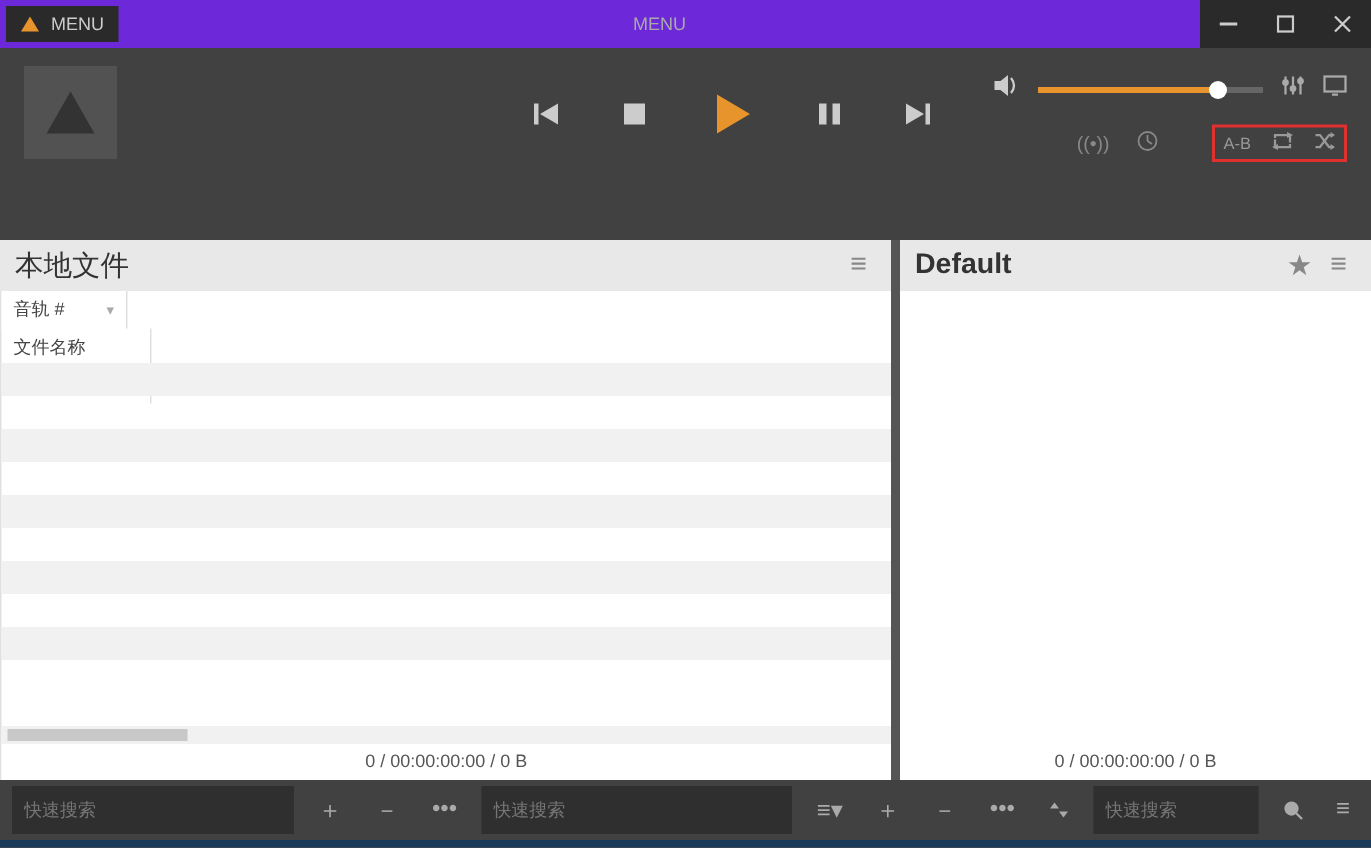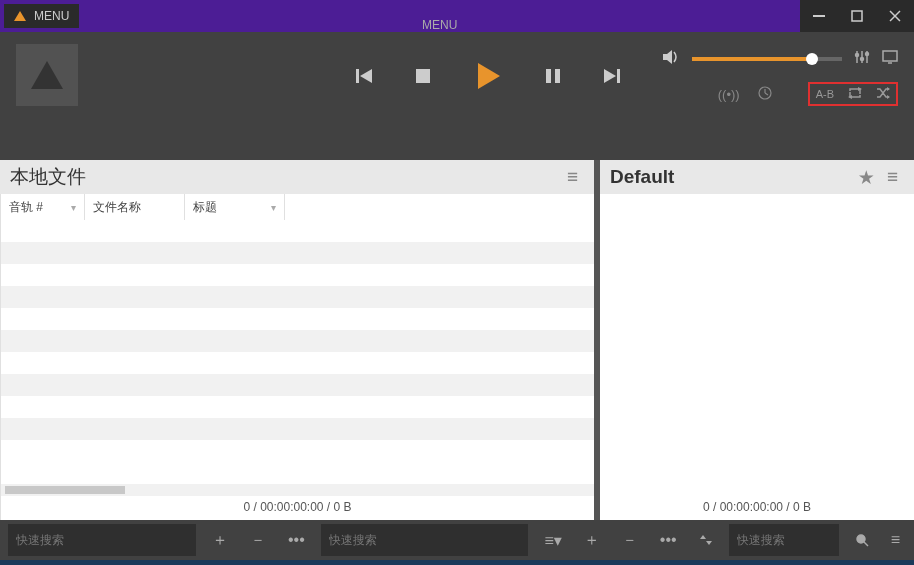--- a/index.html
+++ b/index.html
@@ -1,19 +1,19 @@
 <!DOCTYPE html>
 <html><head>
 <meta charset="utf-8">
 <style>
 * { box-sizing: border-box; margin: 0; padding: 0; font-family: "Microsoft YaHei", Arial, sans-serif; }
 body { width: 914px; height: 565px; background: #1a3a5a; overflow: hidden; }
 
 
-.titlebar { height: 32px; background: #4c1d95; display: flex; align-items: flex-end; color: #ccc; font-size: 12px; }
+.titlebar { height: 32px; background: #6d28d9; display: flex; align-items: center; color: #ccc; font-size: 12px; }
 .menu-btn { background: #2a2a2a; height: 24px; margin: 4px 0 4px 4px; display: flex; align-items: center; padding: 0 10px; cursor: pointer; }
 .menu-btn .tri { width: 0; height: 0; border-left: 6px solid transparent; border-right: 6px solid transparent; border-bottom: 10px solid #e8942c; margin-right: 8px; }
 .titlebar .title { flex: 1; text-align: center; color: #aaa; }
 .winbtns { display: flex; background: #2a2a2a; height: 32px; }
 .winbtn { width: 38px; height: 32px; display: flex; align-items: center; justify-content: center; color: #ccc; cursor: pointer; }
 .winbtn svg { width: 12px; height: 12px; }
 
 
 .player { height: 128px; background: #414141; display: flex; align-items: flex-start; padding: 8px 16px; position: relative; }
 .album-art { width: 62px; height: 62px; background: #525252; display: flex; align-items: center; justify-content: center; margin-top: 4px; }
@@ -43,21 +43,21 @@
 
 .group-row { height: 34px; display: flex; align-items: center; padding: 0 10px; font-size: 13px; background: #fff; border-bottom: 1px solid #eee; }
 .hamb { display: inline-flex; flex-direction: column; gap: 2px; margin-right: 6px; }
 .hamb span { width: 12px; height: 2px; background: #555; }
 
 .body-row { flex: 1; display: flex; overflow: hidden; }
 .sidebar { width: 200px; background: #fff; padding: 8px; }
 .all-badge { background: #e8942c; color: #fff; font-size: 11px; padding: 2px 8px; display: inline-block; }
 
 .table-area { flex: 1; display: flex; flex-direction: column; background: #fff; position: relative; border-left: 1px solid #e0e0e0; }
-.thead { display: flex; height: 26px; background: #fff; font-size: 12px; color: #444; }
+.thead { display: flex; height: 26px; background: #fff; font-size: 12px; color: #444; flex-direction: column; }
 .th { padding: 4px 8px; border-right: 1px solid #e0e0e0; display: flex; align-items: center; }
 .th .drop { margin-left: auto; color: #aaa; font-size: 10px; }
 .rows { flex: 1; overflow: hidden; }
 .row { height: 22px; }
 .row:nth-child(even) { background: #f1f1f1; }
 .hscroll { height: 12px; background: #f1f1f1; display: flex; }
 .hscroll .thumb { width: 120px; height: 8px; background: #c8c8c8; margin: 2px 0 0 4px; }
 
 .status { height: 24px; text-align: center; font-size: 12px; color: #555; padding-top: 4px; background: #fff; }
 

